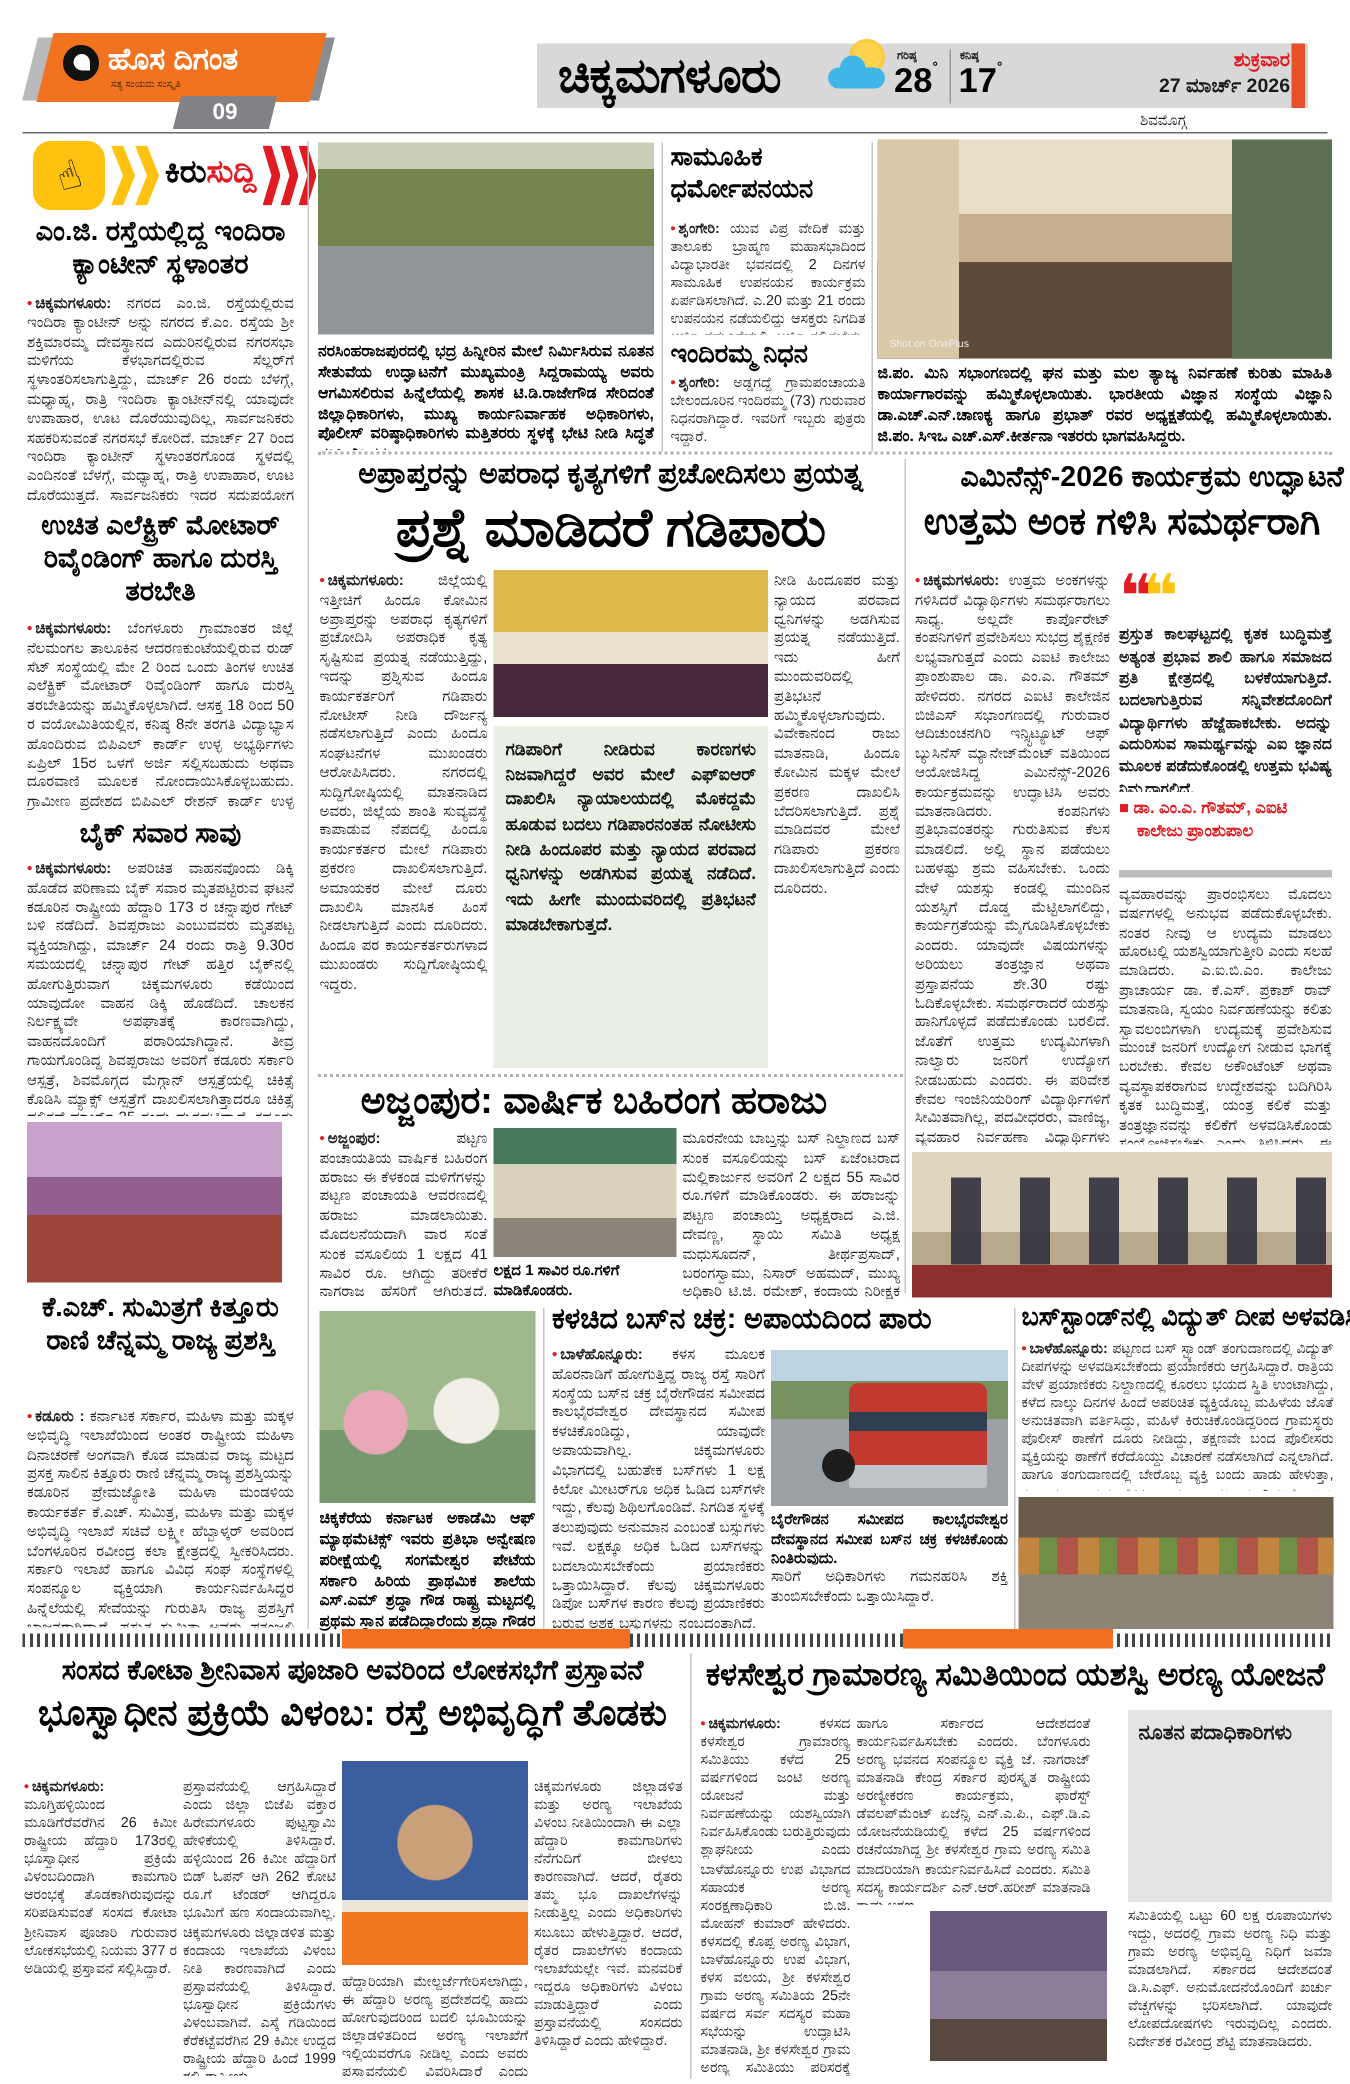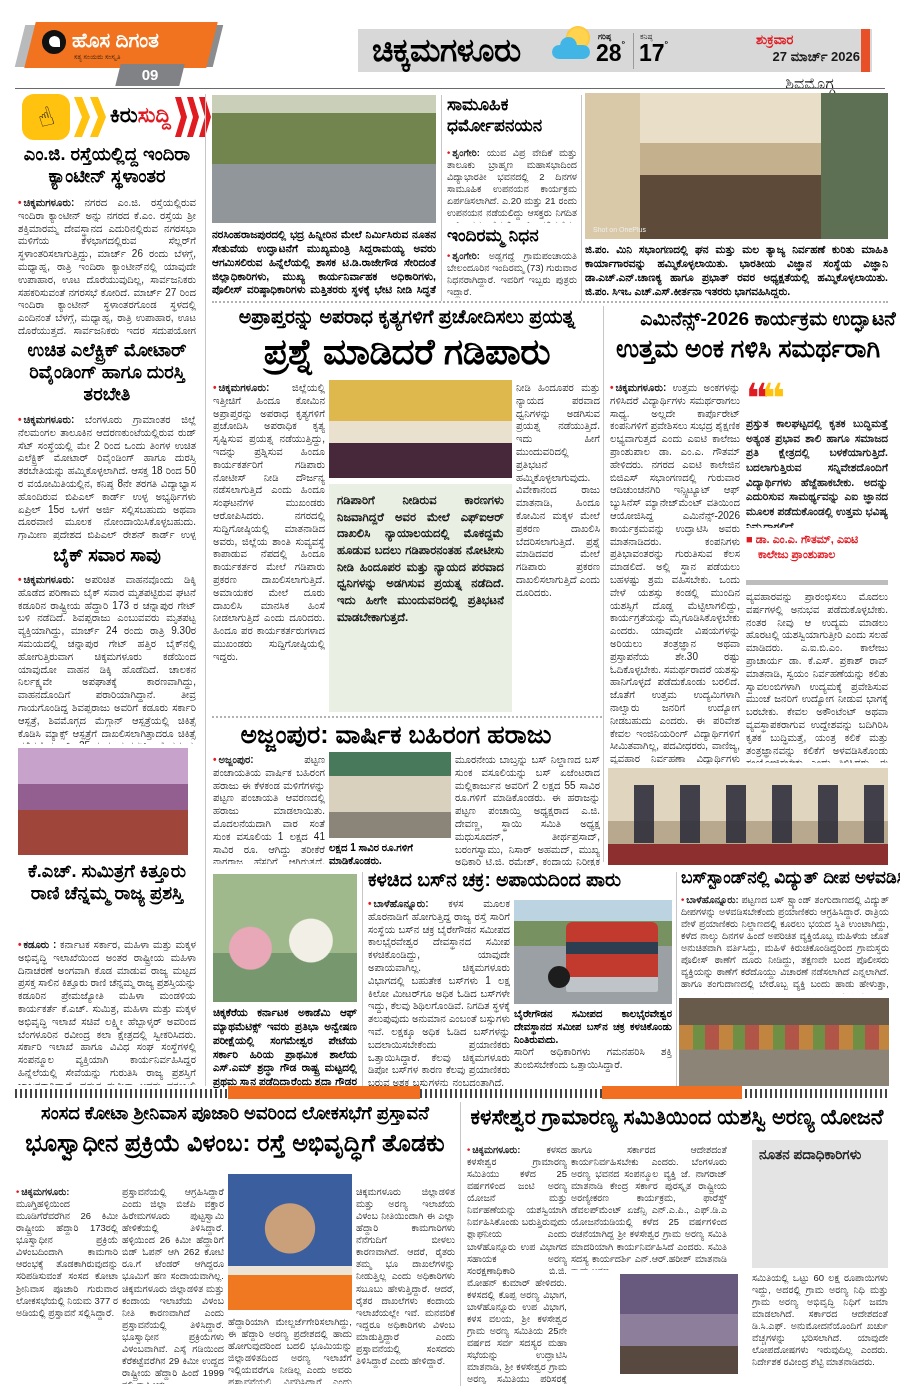--- a/index.html
+++ b/index.html
@@ -58,26 +58,26 @@
   </div>
 
   <div class="a hd" style="left:372px;top:31px;font-size:32px;letter-spacing:-.5px;white-space:nowrap">ಚಿಕ್ಕಮಗಳೂರು</div>
 
   <div class="a" style="left:566px;top:26px;width:24px;height:24px;border-radius:50%;background:radial-gradient(circle,#ffd34d 0 55%,#f7a800 100%)"></div>
   <div class="a" style="left:552px;top:45px;width:38px;height:14px;border-radius:8px;background:#41b6e6"></div>
   <div class="a" style="left:560px;top:37px;width:17px;height:17px;border-radius:50%;background:#41b6e6"></div>
   <div class="a" style="left:598px;top:32px;font-size:7.5px;font-weight:bold">ಗರಿಷ್ಠ</div>
   <div class="a hd" style="left:596px;top:39px;font-size:23px"><span>28</span><sup class="deg">°</sup></div>
   <div class="a" style="left:633px;top:33px;width:1px;height:36px;background:#9a9a9a"></div>
-  <div class="a" style="left:640px;top:32px;font-size:7.5px;font-weight:normal">ಕನಿಷ್ಠ</div>
+  <div class="a" style="left:640px;top:32px;font-size:7.5px;font-weight:bold">ಕನಿಷ್ಠ</div>
   <div class="a hd" style="left:639px;top:39px;font-size:23px"><span>17</span><sup class="deg">°</sup></div>
 
-  <div class="a hd" style="left:756px;top:32px;width:104px;text-align:left;font-size:13px;color:#e01b22">ಶುಕ್ರವಾರ</div>
+  <div class="a hd" style="left:756px;top:32px;width:104px;text-align:right;font-size:13px;color:#e01b22">ಶುಕ್ರವಾರ</div>
   <div class="a" style="left:726px;top:49px;width:134px;text-align:right;font-size:13px;font-weight:bold">27 ಮಾರ್ಚ್ 2026</div>
-  <div class="a" style="left:760px;top:75px;width:100px;text-align:center;font-size:16px">ಶಿವಮೊಗ್ಗ</div>
+  <div class="a" style="left:760px;top:75px;width:100px;text-align:left;font-size:10px">ಶಿವಮೊಗ್ಗ</div>
   <div class="a" style="left:15px;top:88px;width:870px;height:1px;background:#6a6a6a"></div>
 </div>
 
 <div class="a" style="left:15px;top:92px;width:185px;height:48px">
   <div class="a" style="left:7px;top:2px;width:48px;height:46px;background:#ffc20e;border-radius:12px">
     <span class="a c" style="left:0;top:8px;width:48px;font-size:26px;transform:rotate(-18deg)">☝</span>
   </div>
   <div class="a chev" style="left:59px;top:5px;width:16px;height:40px;background:#ffc20e"></div>
   <div class="a chev" style="left:75px;top:5px;width:16px;height:40px;background:#ffc20e"></div>
   <div class="a hd" style="left:95px;top:10px;font-size:21px;white-space:nowrap"><span>ಕಿರು</span><span style="color:#e01b22">ಸುದ್ದಿ</span></div>

